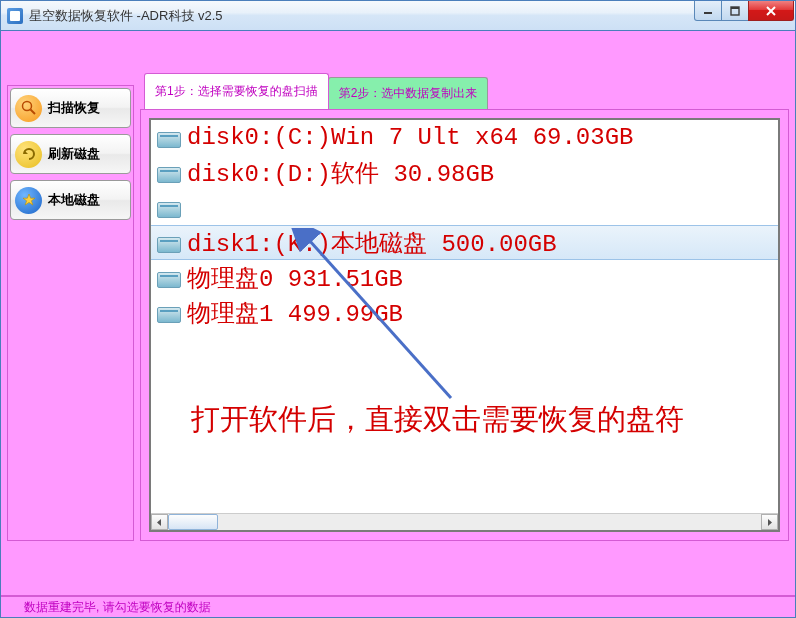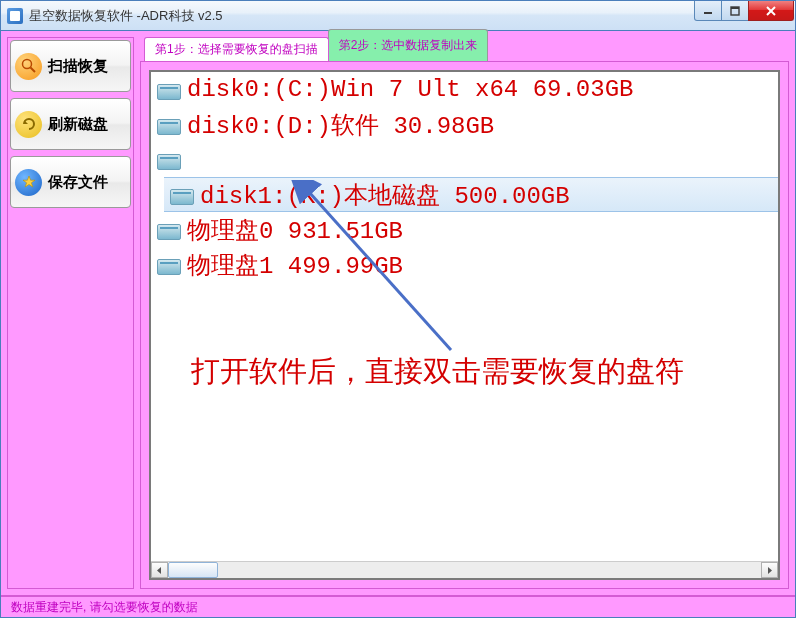--- a/index.html
+++ b/index.html
@@ -11,20 +11,21 @@
       width: 796px;
       height: 618px;
     }
     .window {
       width: 796px;
       height: 618px;
       border: 1px solid #4a7ebb;
       background: #ff99ff;
       display: flex;
       flex-direction: column;
+      gap: 48px;
     }
     .titlebar {
       height: 30px;
       background: linear-gradient(to bottom, #f5f9fd 0%, #e8f1fa 40%, #d5e6f7 50%, #cde0f5 100%);
       border-bottom: 1px solid #4a7ebb;
       display: flex;
       align-items: center;
       padding-left: 6px;
     }
     .titlebar-icon {
@@ -76,29 +77,29 @@
     }
     .sidebar {
       width: 127px;
       display: flex;
       flex-direction: column;
       gap: 6px;
       padding: 2px;
       border: 1px solid #d45bd4;
     }
     .sidebtn {
-      height: 52px;
+      height: 40px;
       background: linear-gradient(to bottom, #fff, #f3f3f3 48%, #e9e9e9 52%, #f6f6f6);
       border: 1px solid #9a9a9a;
       border-radius: 4px;
       display: flex;
       align-items: center;
       padding-left:4px;
       cursor: pointer;
-      font-size: 15px;
+      font-size: 13px;
       font-weight: bold;
     }
     .sidebtn .icon {
       width: 27px;
       height: 27px;
       border-radius: 50%;
       margin-right: 6px;
       flex-shrink:0;
       display:flex;align-items:center;justify-content:center;
     }
@@ -127,21 +128,21 @@
       display:flex;align-items:center;
       font-size:12px;
       color: #c000c0;
       margin-right:-1px;
       border-top-left-radius:3px;
       border-top-right-radius:3px;
       position:relative;
     }
     .tab.active {
       background: #fff;
-      height: 24px;
+      height: 36px;
       z-index:2;
       border-color:#d45bd4;
     }
     .panel {
       flex: 1;
       background: #ff99ff;
       border: 1px solid #d45bd4;
       padding: 8px;
       display:flex;
       flex-direction:column;
@@ -168,21 +169,21 @@
       height: 35px;
       padding-left: 6px;
       font-family: "SimSun", "Courier New", monospace;
       font-size: 24px;
       color: #d40000;
       white-space: nowrap;
     }
     .list-row.selected {
       background: linear-gradient(to bottom, #eaf3fb, #d6e8f8);
       border: 1px solid #9cc3e8;
-      border-left:none;border-right:none;margin-left:13px;
+      border-left:none;border-right:none;
     }
     .drive-icon {
       width: 24px;
       height: 20px;
       margin-right: 6px;
       flex-shrink:0;
       position:relative;
     }
     .drive-icon::before{
       content:"";
@@ -230,21 +231,21 @@
       color: #d40000;
       font-family: SimSun, serif;
       white-space:nowrap;
     }
     .statusbar {
       height: 22px;
       background: #ff99ff;
       border-top: 2px solid #d45bd4;
       display: flex;
       align-items: center;
-      padding-left: 10px;
+      padding-left: 23px;
       font-size: 12px;
       color: #c000c0;
     }
   </style>
 </head>
 <body>
 
 <div class="window">
   <div class="titlebar">
     <div class="titlebar-icon"></div>
@@ -289,21 +290,21 @@
             </svg>
         </span>
         <span>刷新磁盘</span>
       </div>
       <div class="sidebtn">
         <span class="icon ic-save">
           <svg width="14" height="14" viewBox="0 0 14 14">
               <path d="M7 1 L8.6 5.2 L13 5.2 L9.4 7.8 L10.8 12 L7 9.4 L3.2 12 L4.6 7.8 L1 5.2 L5.4 5.2 Z" fill="#ffd040" stroke="#b89000" stroke-width="0.6"></path>
             </svg>
         </span>
-        <span>保存文件</span>
+        <span>本地磁盘</span>
       </div>
     </div>
 
     <div class="content">
       <div class="tabs">
         <div class="tab active">第1步：选择需要恢复的盘扫描</div>
         <div class="tab">第2步：选中数据复制出来</div>
       </div>
       <div class="panel">
         <div class="list-wrap">

